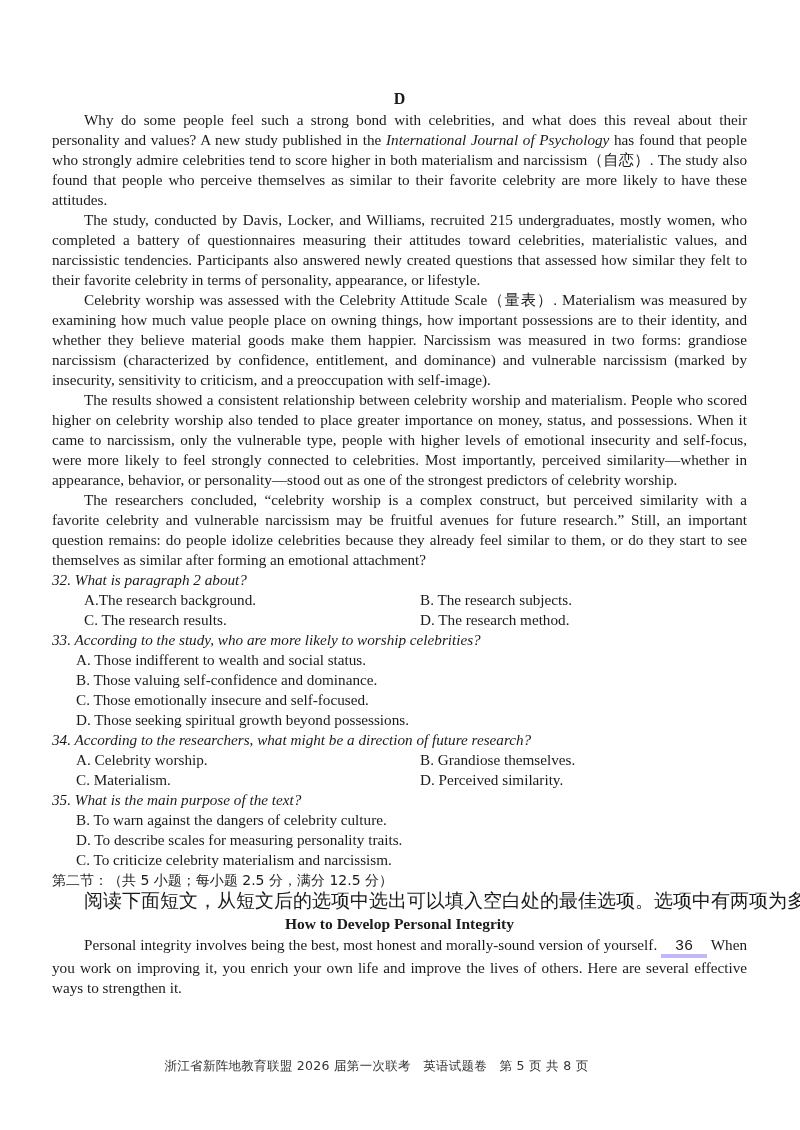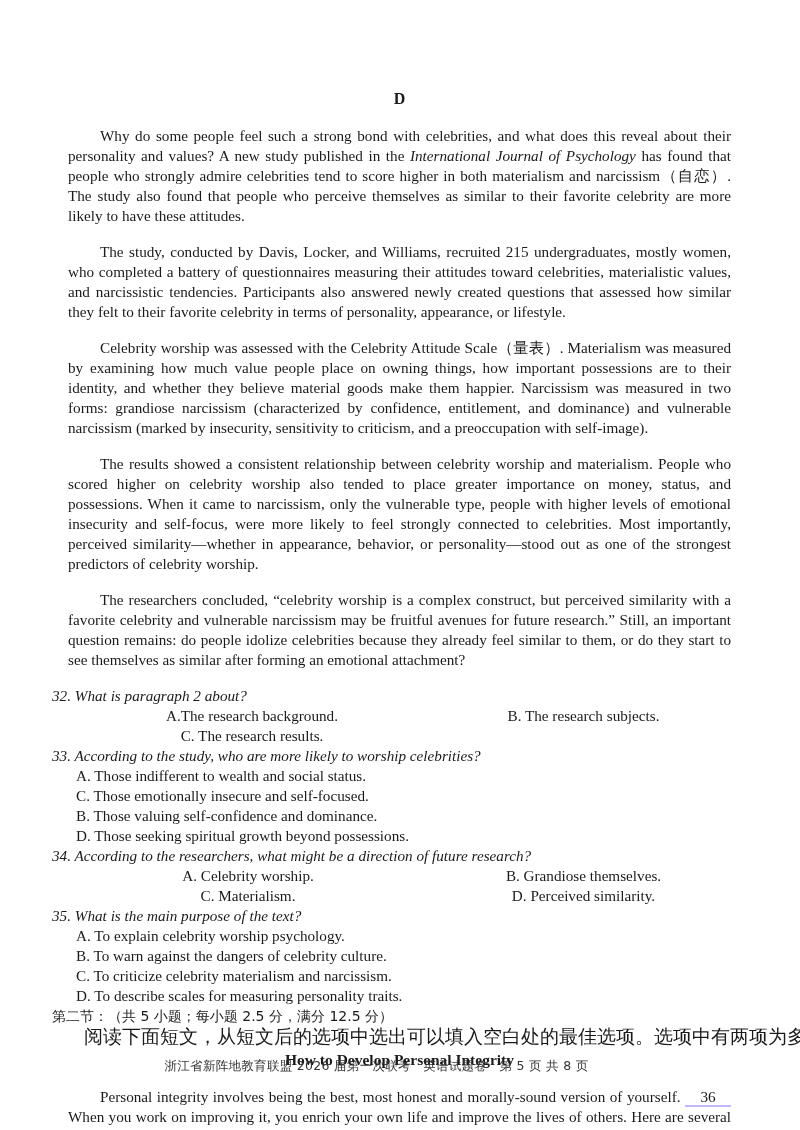--- a/index.html
+++ b/index.html
@@ -26,34 +26,33 @@
       text-align: center;
       font-weight: bold;
       font-size: 16px;
       line-height: 22px;
       height: 22px;
     }
     .para {
       text-align: justify;
       text-indent: 32px;
       line-height: 20px;
-      margin: 16px;
+      margin: 0;
     }
     .para .it { font-style: italic; }
     .question {
       line-height: 20px;
       margin: 0;
       font-style: italic;
     }
     .options-grid {
       display: grid;
       grid-template-columns: 344px 1fr;
       padding-left: 24px;
       line-height: 20px;
-      text-align: center;
     }
     .options-list {
       padding-left: 24px;
       line-height: 20px;
     }
     .option {
       margin: 0;
       white-space: nowrap;
     }
     .cn-line {
@@ -70,24 +69,25 @@
     }
     .passage-title {
       text-align: center;
       font-weight: bold;
       line-height: 22px;
       font-size: 15.5px;
     }
     .blank {
       display: inline-block;
       min-width: 46px;
-      border-bottom: 2px solid #c4b5fd;
+      border-bottom: 4px solid #c4b5fd;
       text-align: center;
       text-indent: 0;
       line-height: 16px;
+      font-family: Liberation Mono, monospace;
     }
     .footer {
       position: absolute;
       left: 0;
       width: 753px;
       top: 1058px;
       text-align: center;
       font-family: "DejaVu Sans", sans-serif;
       font-size: 12.5px;
       color: #333;
@@ -111,50 +111,50 @@
   <p class="para">The results showed a consistent relationship between celebrity worship and materialism. People who scored higher on celebrity worship also tended to place greater importance on money, status, and possessions. When it came to narcissism, only the vulnerable type, people with higher levels of emotional insecurity and self-focus, were more likely to feel strongly connected to celebrities. Most importantly, perceived similarity—whether in appearance, behavior, or personality—stood out as one of the strongest predictors of celebrity worship.</p>
 
   <p class="para">The researchers concluded, “celebrity worship is a complex construct, but perceived similarity with a favorite celebrity and vulnerable narcissism may be fruitful avenues for future research.” Still, an important question remains: do people idolize celebrities because they already feel similar to them, or do they start to see themselves as similar after forming an emotional attachment?</p>
 
   <div>
     <p class="question">32. What is paragraph 2 about?</p>
     <div class="options-grid" style="padding-left:32px; grid-template-columns: 336px 1fr;">
       <p class="option">A.The research background.</p>
       <p class="option">B. The research subjects.</p>
       <p class="option">C. The research results.</p>
+      <p class="option">D. The research method.</p>
     </div>
   </div>
 
   <div>
     <p class="question">33. According to the study, who are more likely to worship celebrities?</p>
     <div class="options-list">
       <p class="option">A. Those indifferent to wealth and social status.</p>
+      <p class="option">B. Those valuing self-confidence and dominance.</p>
       <p class="option">C. Those emotionally insecure and self-focused.</p>
-      <p class="option">B. Those valuing self-confidence and dominance.</p>
       <p class="option">D. Those seeking spiritual growth beyond possessions.</p>
     </div>
   </div>
 
   <div>
     <p class="question">34. According to the researchers, what might be a direction of future research?</p>
     <div class="options-grid">
       <p class="option">A. Celebrity worship.</p>
       <p class="option">B. Grandiose themselves.</p>
       <p class="option">C. Materialism.</p>
       <p class="option">D. Perceived similarity.</p>
     </div>
   </div>
 
   <div>
     <p class="question">35. What is the main purpose of the text?</p>
     <div class="options-list">
-      <p class="option">A. To explain celebrity worship psychology.</p>
       <p class="option">B. To warn against the dangers of celebrity culture.</p>
+      <p class="option">D. To describe scales for measuring personality traits.</p>
       <p class="option">C. To criticize celebrity materialism and narcissism.</p>
-      <p class="option">D. To describe scales for measuring personality traits.</p>
     </div>
   </div>
 
   <div class="cn-line">第二节：（共 5 小题；每小题 2.5 分，满分 12.5 分）</div>
   <div class="cn-instr">阅读下面短文，从短文后的选项中选出可以填入空白处的最佳选项。选项中有两项为多余选项。</div>
   <div class="passage-title">How to Develop Personal Integrity</div>
   <p class="para"><span>Personal integrity involves being the best, most honest and morally-sound version of yourself. </span><span class="blank">36</span><span> When you work on improving it, you enrich your own life and improve the lives of others. Here are several effective ways to strengthen it.</span></p>
 
 </div>
 

